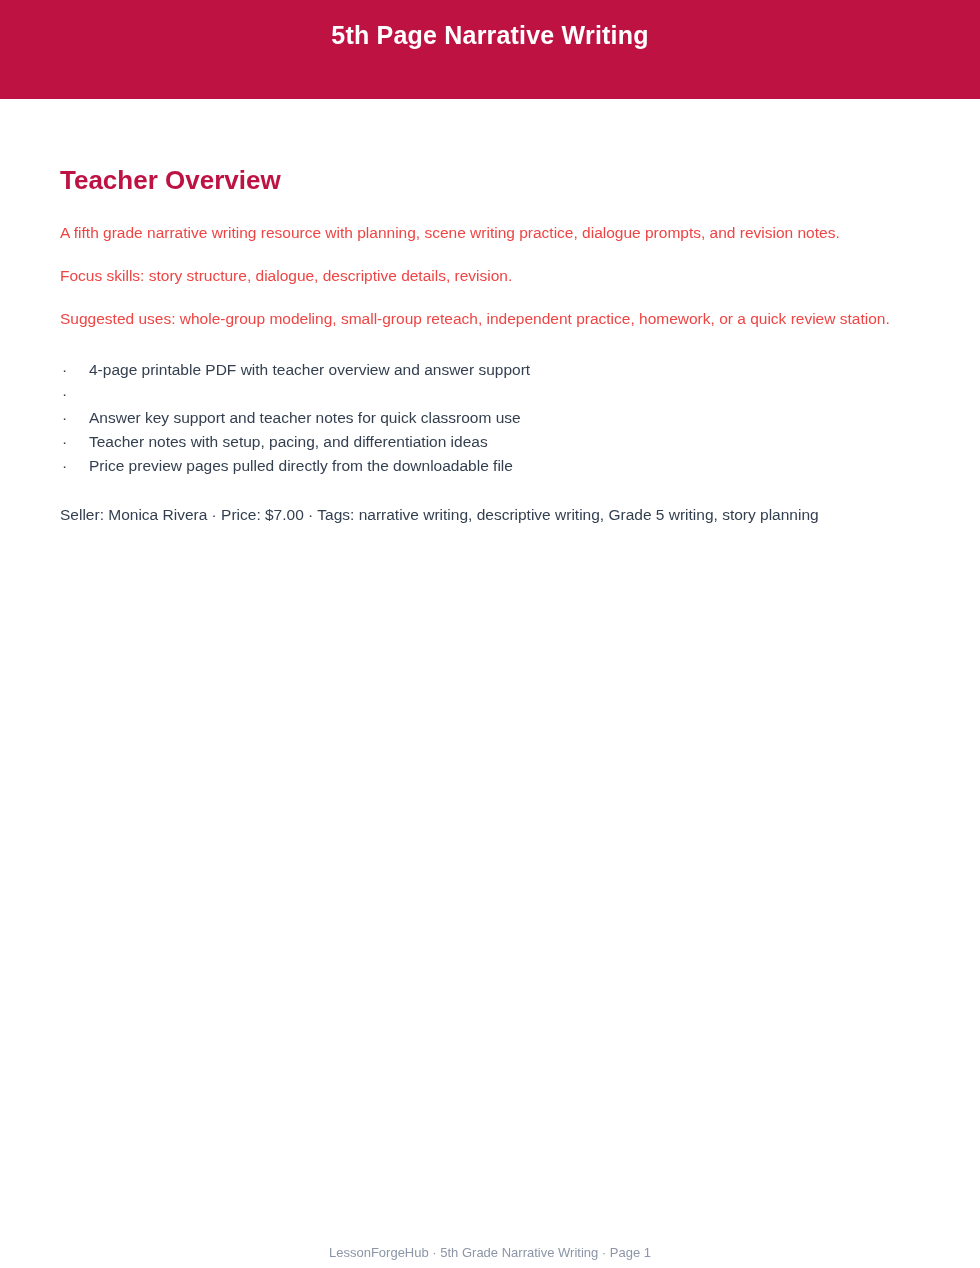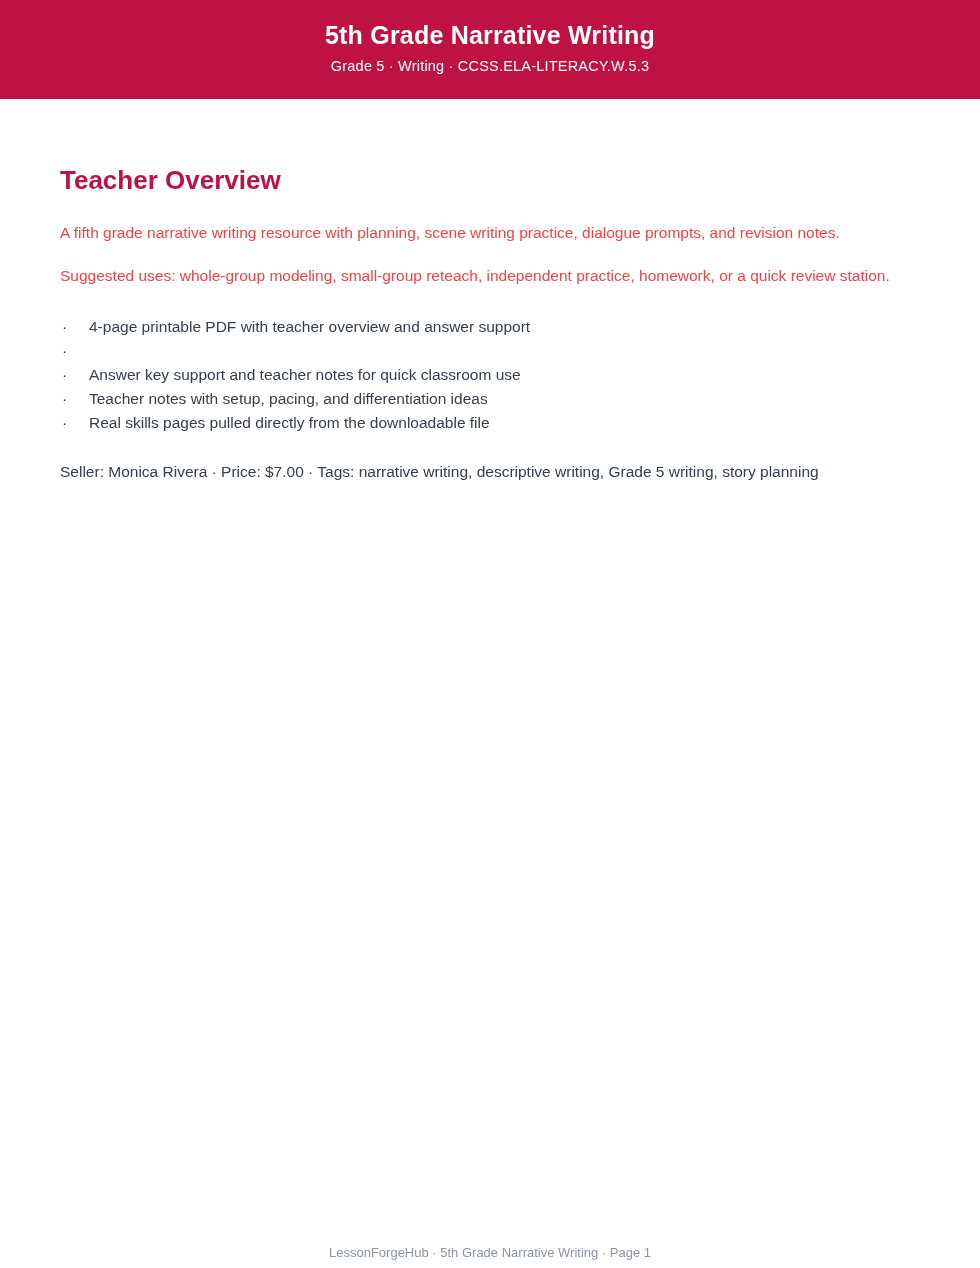--- a/index.html
+++ b/index.html
@@ -88,48 +88,48 @@
     text-align: center;
     color: #8C96A8;
     font-size: 13px;
     line-height: 16px;
   }
 </style>
 </head>
 <body>
 
 <header class="page-header">
-  <div class="doc-title">5th Grade Narrative Writing</div>
-  <div class="doc-subtitle">Grade 5 · Writing · CCSS.ELA-LITERACY.W.5.3</div>
+  <div class="doc-title">5th Page Narrative Writing</div>
 </header>
 
 <main class="content">
   <h1 class="section-heading">Teacher Overview</h1>
 
   <p class="body-paragraph first">A fifth grade narrative writing resource with planning, scene writing practice, dialogue prompts, and revision notes.</p>
+  <p class="body-paragraph">Focus skills: story structure, dialogue, descriptive details, revision.</p>
   <p class="body-paragraph">Suggested uses: whole-group modeling, small-group reteach, independent practice, homework, or a quick review station.</p>
 
   <ul class="feature-list">
     <li>
       <span class="bullet-marker">·</span>
       <span>4-page printable PDF with teacher overview and answer support</span>
     </li>
     <li>
       <span class="bullet-marker">·</span>
     </li>
     <li>
       <span class="bullet-marker">·</span>
       <span>Answer key support and teacher notes for quick classroom use</span>
     </li>
     <li>
       <span class="bullet-marker">·</span>
       <span>Teacher notes with setup, pacing, and differentiation ideas</span>
     </li>
     <li>
       <span class="bullet-marker">·</span>
-      <span>Real skills pages pulled directly from the downloadable file</span>
+      <span>Price preview pages pulled directly from the downloadable file</span>
     </li>
   </ul>
 
   <p class="seller-line">Seller: Monica Rivera · Price: $7.00 · Tags: narrative writing, descriptive writing, Grade 5 writing, story planning</p>
 </main>
 
 <footer class="page-footer">LessonForgeHub · 5th Grade Narrative Writing · Page 1</footer>
 
 </body></html>

